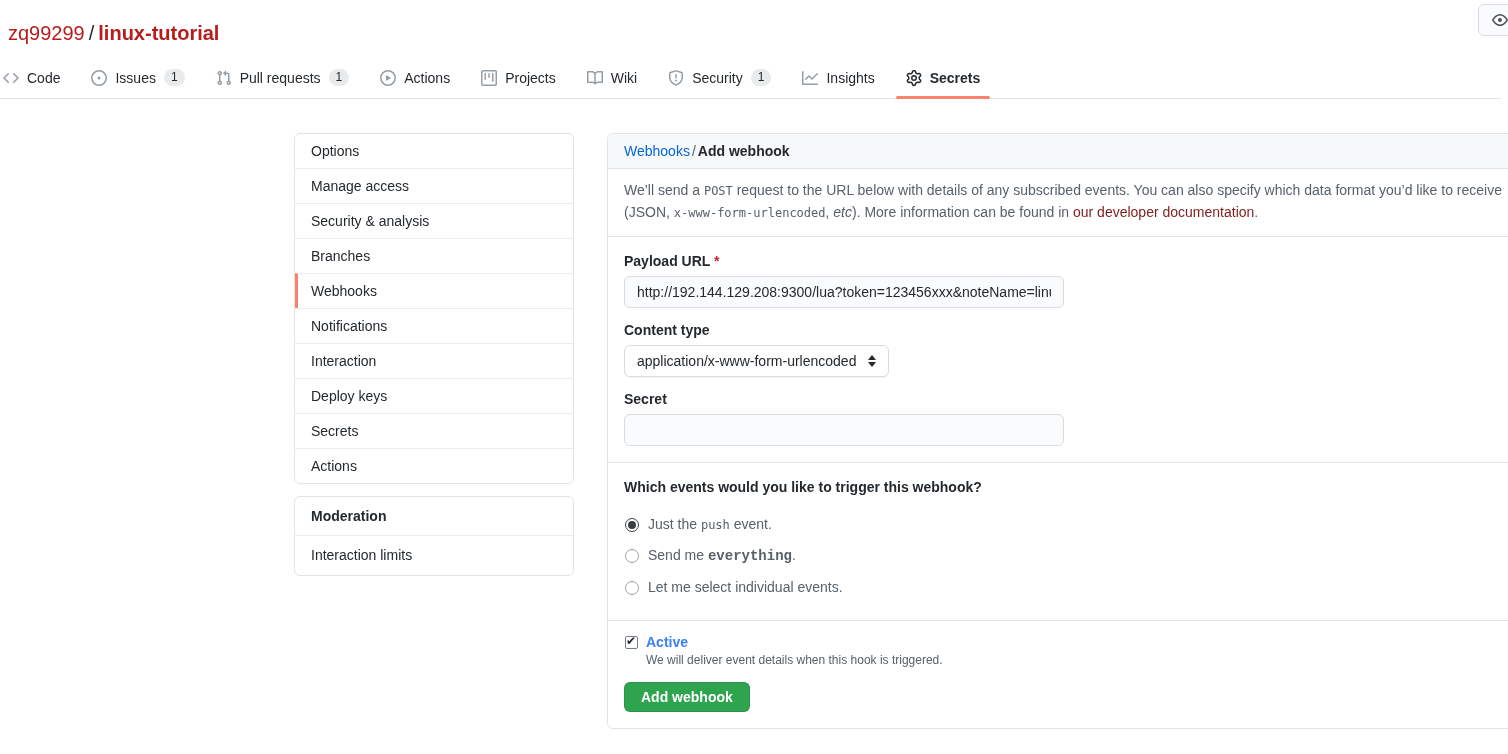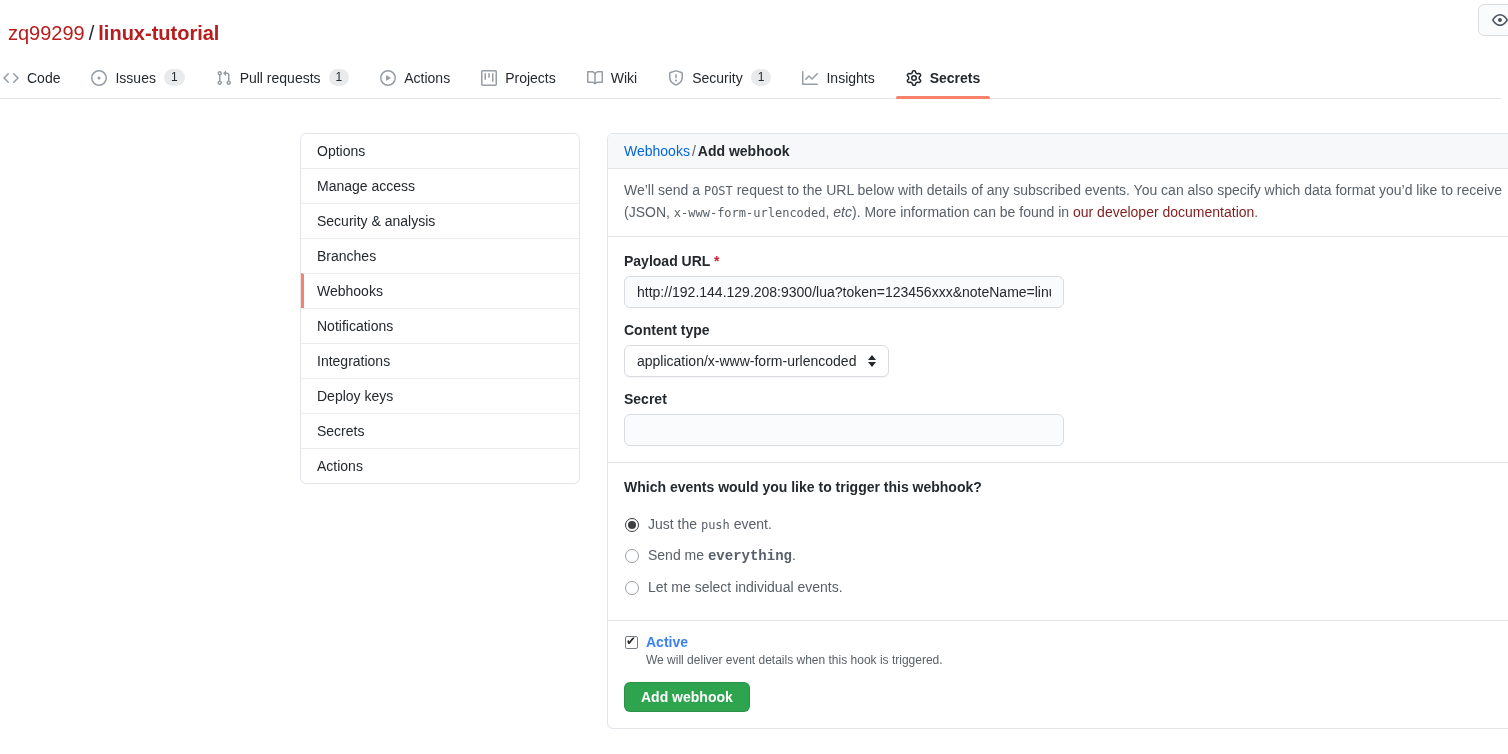--- a/index.html
+++ b/index.html
@@ -41,21 +41,21 @@
   .tab.active::after {
     content:""; position:absolute; left:0; right:0; bottom:-1px; height:3px;
     background:#f9826c; border-radius:2px;
   }
   .counter {
     margin-left:8px; background:rgba(209,213,218,0.5); color:#24292e;
     font-size:12px; line-height:17px; padding:0 7px; border-radius:20px; font-weight:400;
   }
 
   
-  .side { position:absolute; left:294px; top:133px; width:280px;margin-left:6px; }
+  .side { position:absolute; left:294px; top:133px; width:280px; }
   .side-box {
     border:1px solid #e1e4e8; border-radius:6px; background:#fff;
     margin-bottom:12px; overflow:hidden;
   }
   .side-item {
     display:block; padding:9px 16px; font-size:14px; color:#24292e;
     border-top:1px solid #eaecef; cursor:pointer;
   }
   .side-item:first-child { border-top:none; }
   .side-item.active { border-left:3px solid #f9826c; padding-left:13px; }
@@ -244,24 +244,28 @@
 </nav>
 
 <div class="side">
   <div class="side-box">
     <a href="#" class="side-item">Options</a>
     <a href="#" class="side-item">Manage access</a>
     <a href="#" class="side-item">Security &amp; analysis</a>
     <a href="#" class="side-item">Branches</a>
     <a href="#" class="side-item active">Webhooks</a>
     <a href="#" class="side-item">Notifications</a>
-    <a href="#" class="side-item">Integrations</a>
+    <a href="#" class="side-item">Interaction</a>
     <a href="#" class="side-item">Deploy keys</a>
     <a href="#" class="side-item">Secrets</a>
     <a href="#" class="side-item">Actions</a>
+  </div>
+  <div class="side-box">
+    <div class="side-header">Moderation</div>
+    <a href="#" class="side-item tall">Interaction limits</a>
   </div>
 </div>
 
 <div class="panel">
 
   <div class="panel-header">
     <a href="#">Webhooks</a><span class="psep">/</span><span class="cur">Add webhook</span>
   </div>
 
   <div class="desc">

